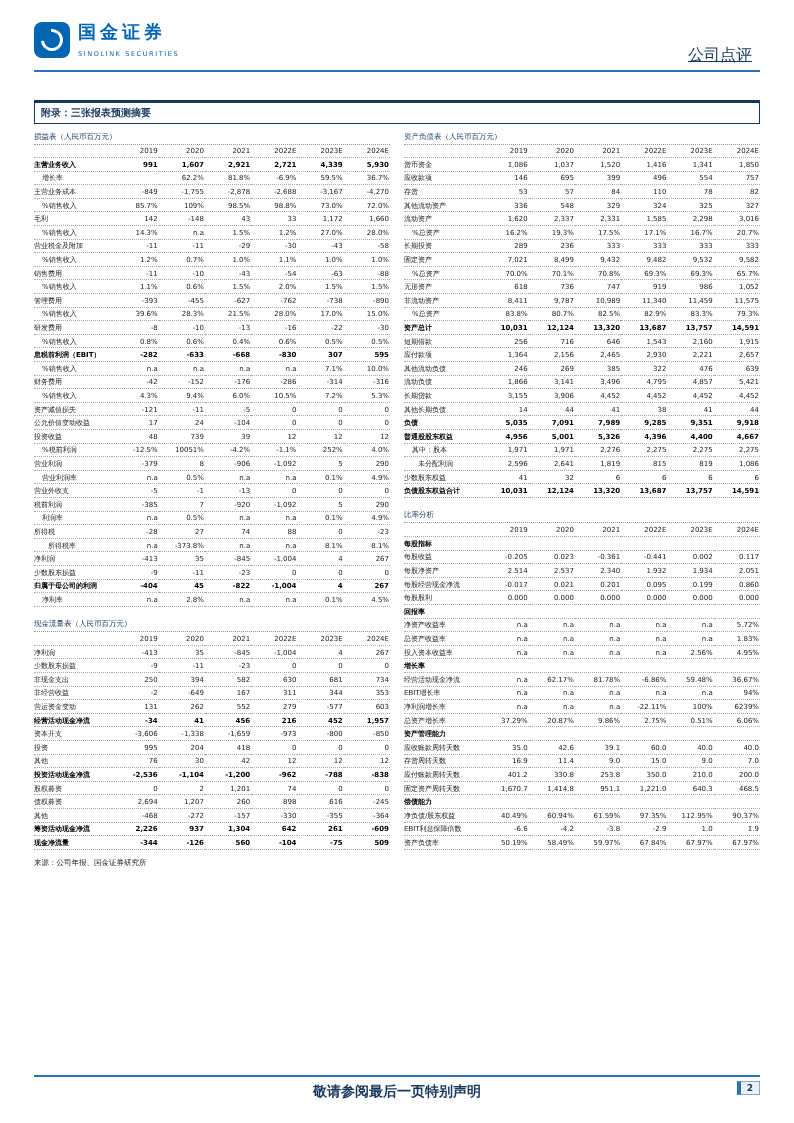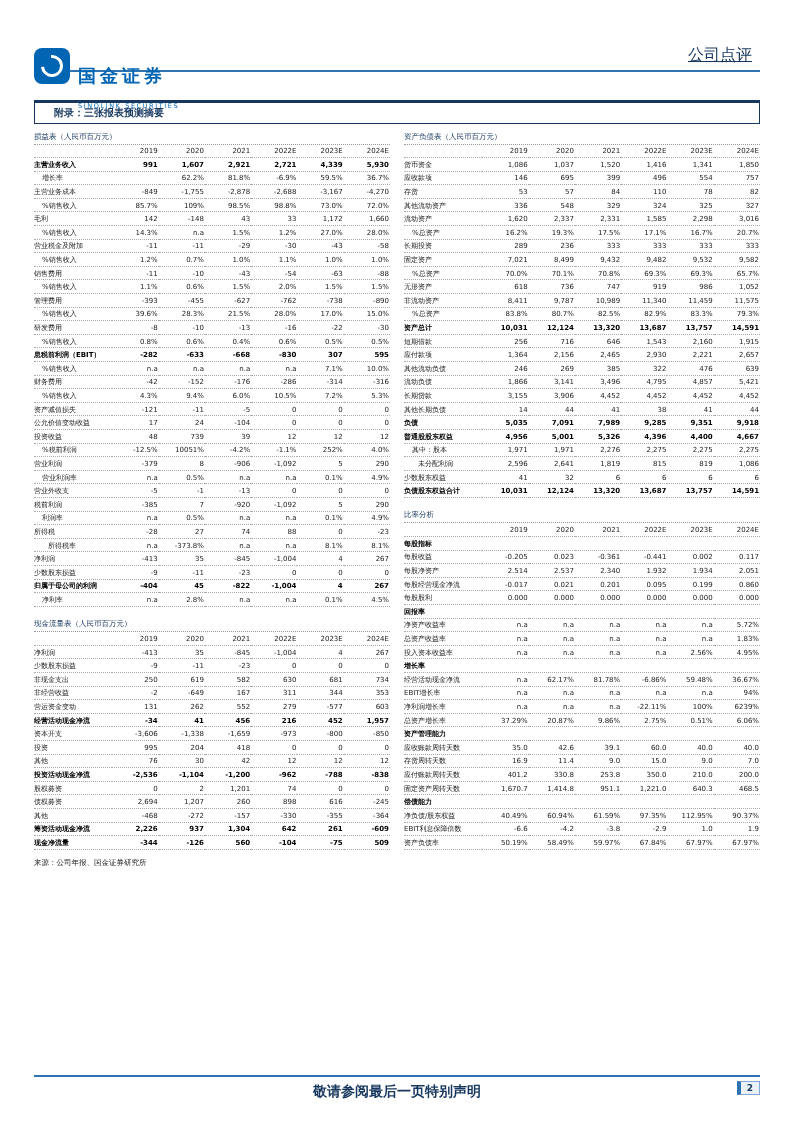--- a/index.html
+++ b/index.html
@@ -5,28 +5,28 @@
   * { margin:0; padding:0; box-sizing:border-box; }
   html,body { background:#e8e8e8; }
   body { font-family:"DejaVu Sans", sans-serif; }
   .page { position:relative; width:794px; height:1123px; background:#ffffff; margin:0 auto; overflow:hidden; }
 
   
   .header { position:absolute; top:20px; left:34px; right:34px; height:52px; border-bottom:2px solid #2E74B5; }
   .brand { position:absolute; left:0; top:2px; display:flex; align-items:center; gap:8px; }
   .logo-mark { width:36px; height:36px; background:#0065B3; border-radius:8px; position:relative; flex:0 0 auto; }
   .logo-mark::before { content:''; position:absolute; inset:7px; border:3.5px solid #ffffff; border-left-color:transparent; border-radius:50%; transform:rotate(40deg); }
-  .brand-text { display:flex; flex-direction:column; gap:16px;margin-top:44px; }
+  .brand-text { display:flex; flex-direction:column; gap:8px; }
   .brand-cn { font-size:18px; font-weight:bold; color:#0065B3; letter-spacing:4px; line-height:20px; }
   .brand-en { font-size:6.5px; color:#0065B3; letter-spacing:1.6px; }
   .report-type { position:absolute; right:8px; bottom:4px; font-size:16px; color:#17375E;text-decoration:underline; }
 
   
   .content { position:absolute; top:100px; left:34px; right:34px; }
-  .appendix-band { border:1px solid #17375E; border-top:3px solid #17375E; padding:3px 19px; font-size:10px; font-weight:bold; color:#17375E; }
+  .appendix-band { border:1px solid #17375E; border-top:3px solid #17375E; padding:3px 6px; font-size:10px; font-weight:bold; color:#17375E; }
   .columns { display:flex; gap:14px; margin-top:5px; }
   .col { flex:1 1 0; min-width:0; }
 
   .tbl-title { font-size:7.5px; font-weight:normal; color:#17375E; border-bottom:1px dotted #999; padding:2.5px 0 2px; }
   .tbl-title.mt { margin-top:10px; }
   .tbl { width:100%; border-collapse:collapse; table-layout:fixed; }
   .tbl td { font-size:7px; line-height:8px; padding:2.8px 1px 1.8px 0; border-bottom:1px dotted #aaaaaa; color:#1a1a1a; white-space:nowrap; overflow:hidden; }
   .tbl td.lab { text-align:left; }
   .tbl td.num { text-align:right; width:13%; }
   .tbl td.ind1 { padding-left:8px; }
@@ -400,21 +400,21 @@
                 <td class="num">-9</td>
                 <td class="num">-11</td>
                 <td class="num">-23</td>
                 <td class="num">0</td>
                 <td class="num">0</td>
                 <td class="num">0</td>
               </tr>
               <tr>
                 <td class="lab">非现金支出</td>
                 <td class="num">250</td>
-                <td class="num">619</td>
+                <td class="num">394</td>
                 <td class="num">582</td>
                 <td class="num">630</td>
                 <td class="num">681</td>
                 <td class="num">734</td>
               </tr>
               <tr>
                 <td class="lab">非经营收益</td>
                 <td class="num">-2</td>
                 <td class="num">-649</td>
                 <td class="num">167</td>

